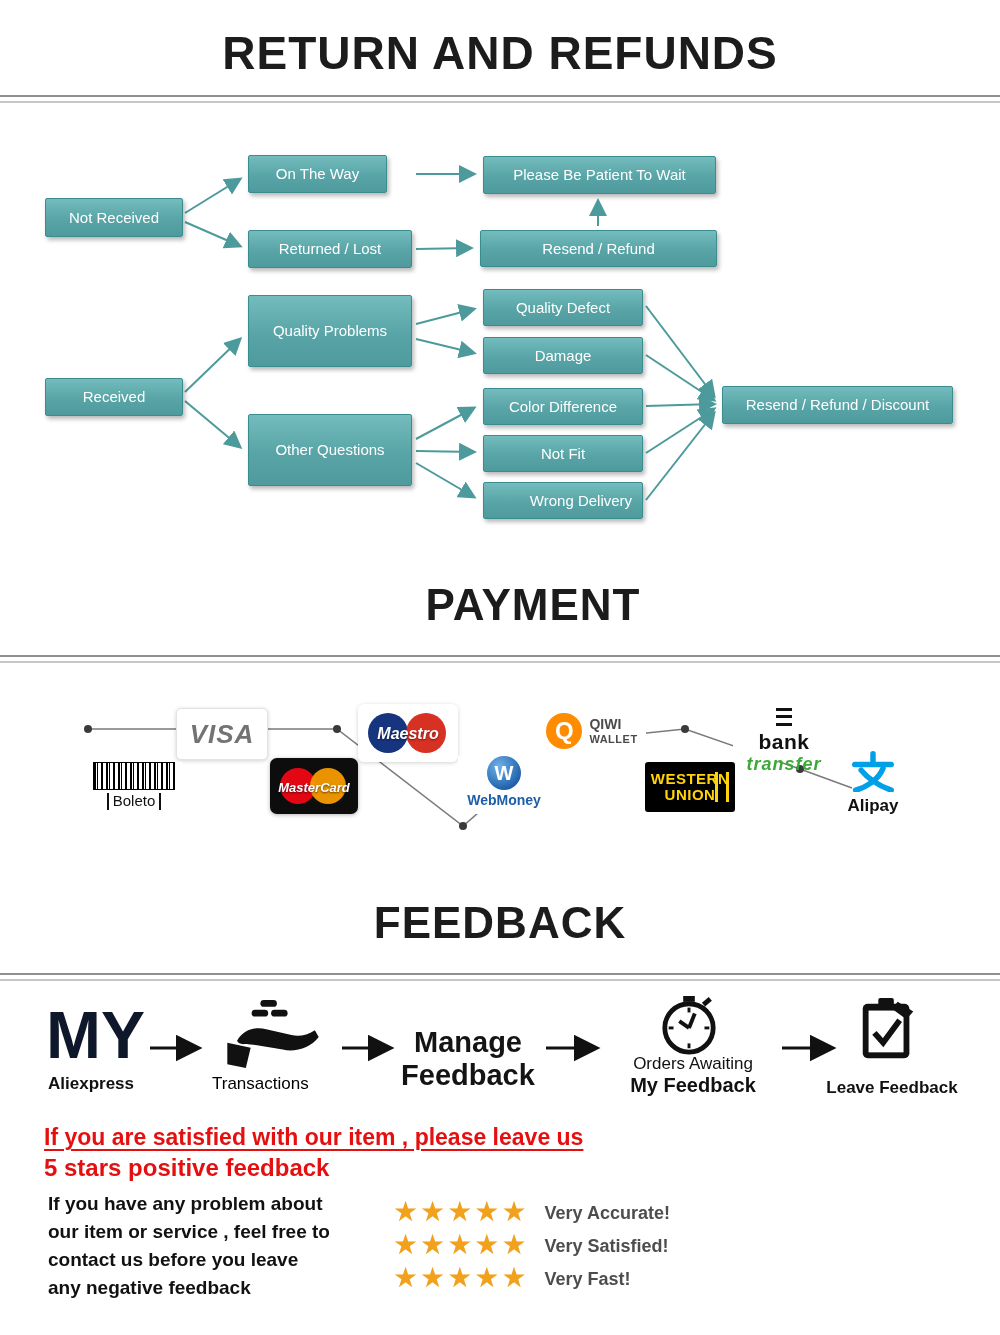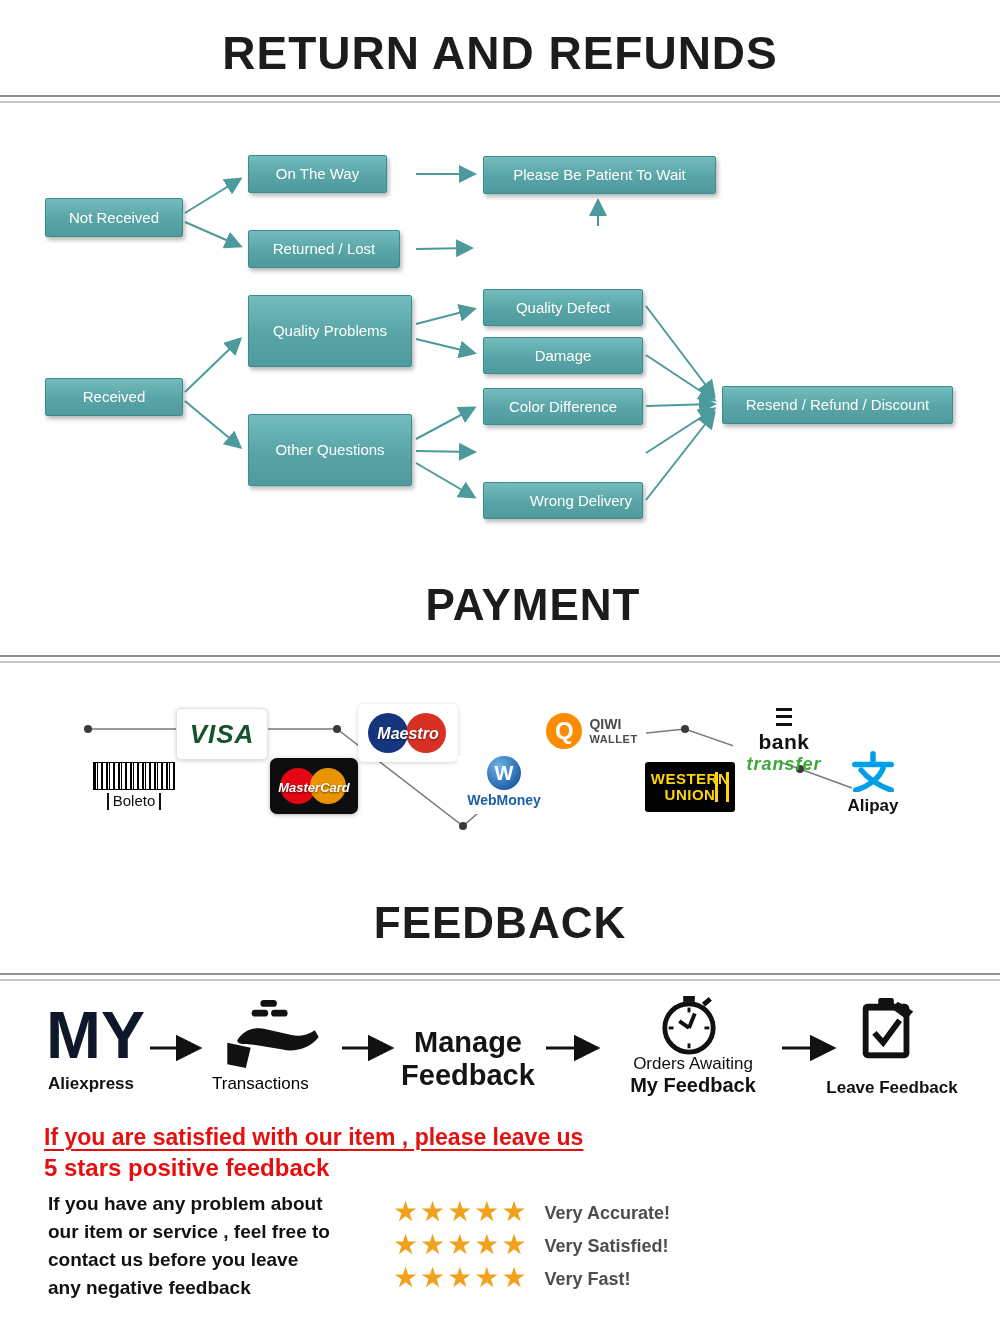--- a/index.html
+++ b/index.html
@@ -20,21 +20,21 @@
   .fbox{position:absolute;display:flex;align-items:center;justify-content:center;text-align:center;
         color:#fff;font-size:15px;line-height:1.15;
         background:linear-gradient(180deg,#74bcbd 0%,#58a4a6 55%,#4f9a9c 100%);
         border:1px solid #3a8d8f;border-radius:2px;box-shadow:2px 3px 4px rgba(0,0,0,.28);
         padding:2px 4px;box-sizing:border-box;}
 
   
   .pcard{position:absolute;background:#fff;box-sizing:border-box;}
   #visa-card{left:176px;top:708px;width:92px;height:52px;border:1px solid #e3e3e3;border-radius:5px;
              box-shadow:0 1px 4px rgba(0,0,0,.18);display:flex;align-items:center;justify-content:center;}
-  #visa-card .visa-word{color:#14532d;font-weight:bold;font-style:italic;font-size:26px;letter-spacing:1px;}
+  #visa-card .visa-word{color:#737373;font-weight:bold;font-style:italic;font-size:26px;letter-spacing:1px;}
 
   #maestro-card{left:358px;top:704px;width:100px;height:58px;border-radius:6px;
                 box-shadow:0 1px 4px rgba(0,0,0,.18);}
   .mc-circle{position:absolute;width:40px;height:40px;border-radius:50%;top:9px;}
   #maestro-card .c-blue{left:10px;background:#17357f;}
   #maestro-card .c-red{left:48px;background:#d42011;opacity:.92;}
   #maestro-card .mc-word{position:absolute;left:0;right:0;top:21px;text-align:center;color:#fff;
                          font-style:italic;font-weight:bold;font-size:16px;text-shadow:0 1px 2px rgba(0,0,0,.5);}
 
   #qiwi{left:538px;top:706px;width:108px;height:50px;display:flex;align-items:center;gap:7px;justify-content:center;}
@@ -155,27 +155,29 @@
       <line x1="782" y1="1048" x2="832" y2="1048" marker-end="url(#mBlack)"></line>
     </g>
   </svg>
 
   <h1 id="returns-title" class="sec-title">RETURN AND REFUNDS</h1>
   <div class="divider" style="top:95px;"></div>
 
   <div class="fbox" style="left:45px;top:198px;width:138px;height:39px;">Not Received</div>
   <div class="fbox" style="left:248px;top:155px;width:139px;height:38px;">On The Way</div>
   <div class="fbox" style="left:483px;top:156px;width:233px;height:38px;">Please Be Patient To Wait</div>
-  <div class="fbox" style="left:248px;top:230px;width:152px;height:38px;">Returned / Lost</div>
+  <div class="fbox" style="left:248px;top:230px;width:164px;height:38px;">Returned / Lost</div>
+  <div class="fbox" style="left:480px;top:230px;width:237px;height:37px;">Resend / Refund</div>
   <div class="fbox" style="left:45px;top:378px;width:138px;height:38px;">Received</div>
   <div class="fbox" style="left:248px;top:295px;width:164px;height:72px;">Quality Problems</div>
   <div class="fbox" style="left:248px;top:414px;width:164px;height:72px;">Other Questions</div>
   <div class="fbox" style="left:483px;top:289px;width:160px;height:37px;">Quality Defect</div>
   <div class="fbox" style="left:483px;top:337px;width:160px;height:37px;">Damage</div>
   <div class="fbox" style="left:483px;top:388px;width:160px;height:37px;">Color Difference</div>
+  <div class="fbox" style="left:483px;top:435px;width:160px;height:37px;">Not Fit</div>
   <div class="fbox" style="left:483px;top:482px;width:160px;height:37px;padding-left:40px;">Wrong Delivery</div>
   <div class="fbox" style="left:722px;top:386px;width:231px;height:38px;">Resend / Refund / Discount</div>
 
   <h1 id="payment-title" class="sec-title">PAYMENT</h1>
   <div class="divider" style="top:655px;"></div>
 
   <div id="visa-card" class="pcard">
     <span class="visa-word">VISA</span>
   </div>
 

